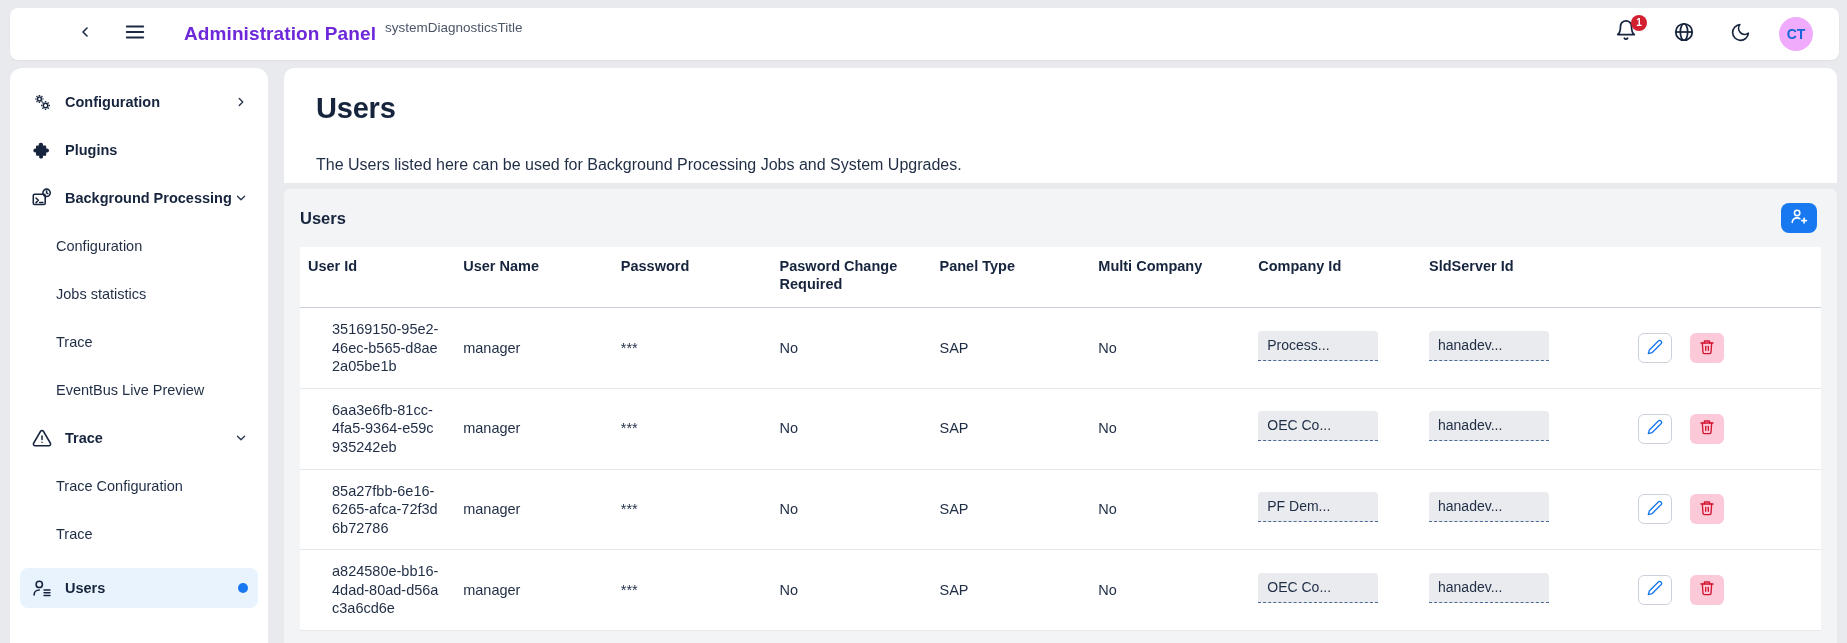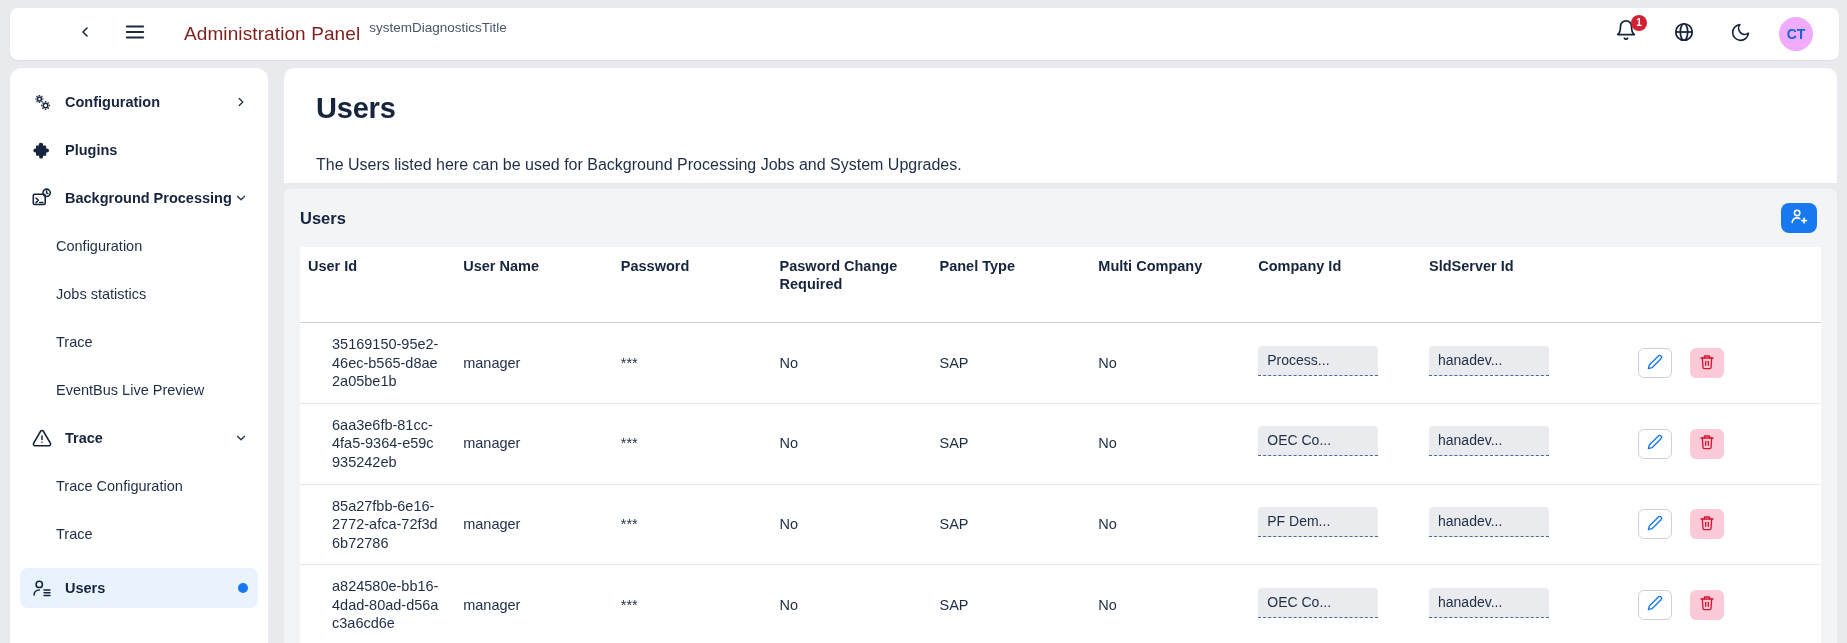--- a/index.html
+++ b/index.html
@@ -23,21 +23,21 @@
   .tb-icon-btn {
     width: 34px; height: 34px;
     display: flex; align-items: center; justify-content: center;
     color: #1c2a43; cursor: pointer; border-radius: 6px;
     flex: 0 0 auto;
   }
   .tb-back { margin-left: 58px; }
   .tb-burger { margin-left: 16px; }
   .tb-title {
     margin-left: 32px;
-    font-size: 19px; font-weight: 400; color: #7f1d1d;
+    font-size: 19px; font-weight: 700; color: #6d28d9;
     letter-spacing: .1px; white-space: nowrap; text-align: right;
   }
   .tb-subtitle {
     margin-left: 9px; font-size: 13.5px; color: #4a5568; white-space: nowrap;
     align-self: flex-end; padding-bottom: 25px;
   }
   .tb-right {
     margin-left: auto; display: flex; align-items: center; gap: 22px;
     padding-right: 26px;
   }
@@ -131,21 +131,21 @@
     margin-left: auto;
     width: 36px; height: 30px; border-radius: 8px;
     background: #1878f0; border: none; cursor: pointer;
     display: flex; align-items: center; justify-content: center;
   }
   .table-wrap { background: #ffffff; margin: 0 16px; }
   table { width: 100%; border-collapse: collapse; }
   thead th {
     text-align: left;
     font-size: 14.5px; font-weight: 600; color: #16243d;
-    padding: 10px 8px 29px 8px;
+    padding: 10px 8px 14px 8px;
     border-bottom: 1px solid #c8cfd8;
     vertical-align: top;
     line-height: 1.25;
   }
   tbody td {
     font-size: 14.5px; color: #1f2d45;
     padding: 12px 8px;
     border-bottom: 1px solid #e6e8eb;
     vertical-align: middle;
     line-height: 1.28;
@@ -440,21 +440,21 @@
                       <path d="M19 6l-1 14a2 2 0 0 1-2 2H8a2 2 0 0 1-2-2L5 6"></path>
                       <line x1="10" y1="11" x2="10" y2="17"></line>
                       <line x1="14" y1="11" x2="14" y2="17"></line>
                     </svg></span>
               </button>
             </td>
           </tr>
 
           <tr>
             <td>
-                <span class="uuid">85a27fbb-6e16-2772-afca-72f3d6b72786</span>
+                <span class="uuid">85a27fbb-6e16-6265-afca-72f3d6b72786</span>
               </td>
             <td>manager</td>
             <td>***</td>
             <td>No</td>
             <td>SAP</td>
             <td>No</td>
             <td><span class="inp">PF Dem...</span></td>
             <td><span class="inp">hanadev...</span></td>
             <td class="act-cell">
               <button class="btn-edit">

